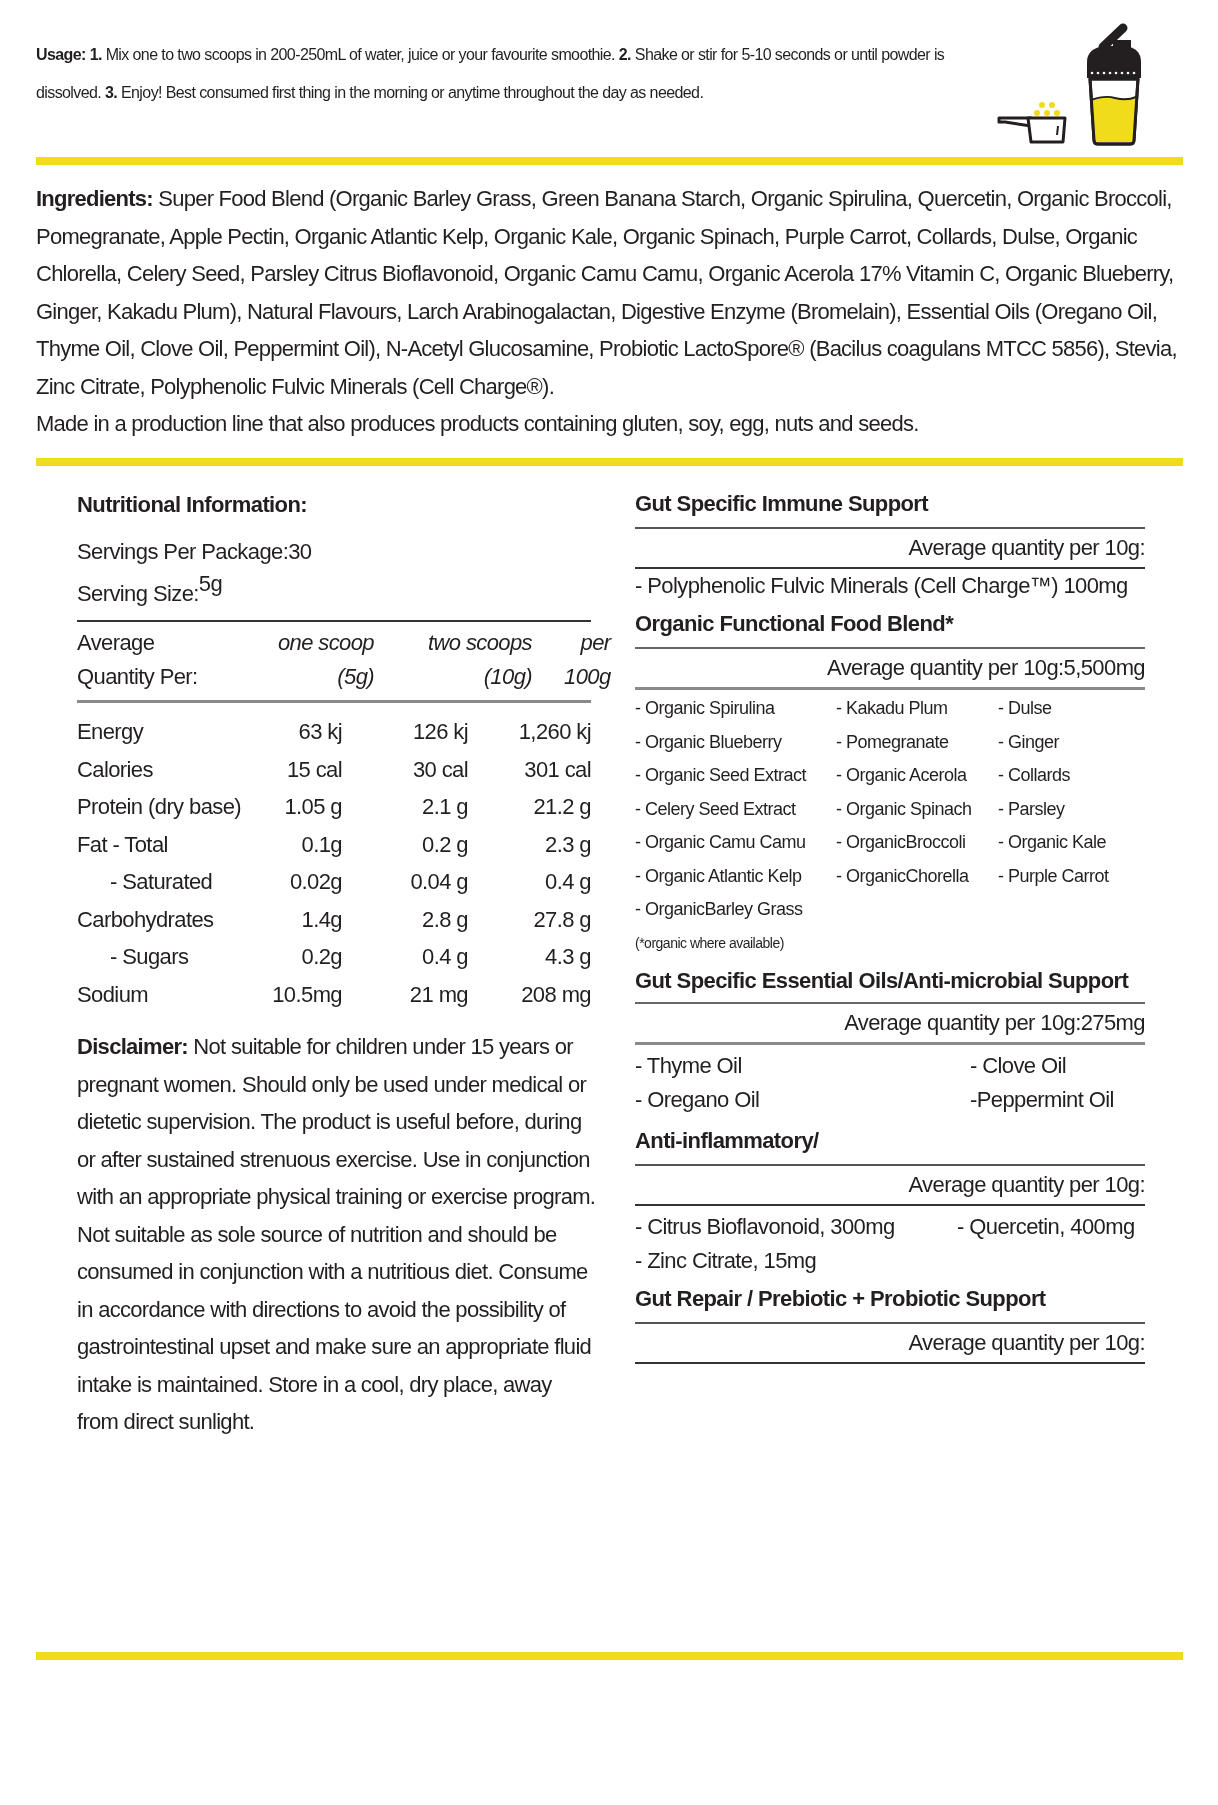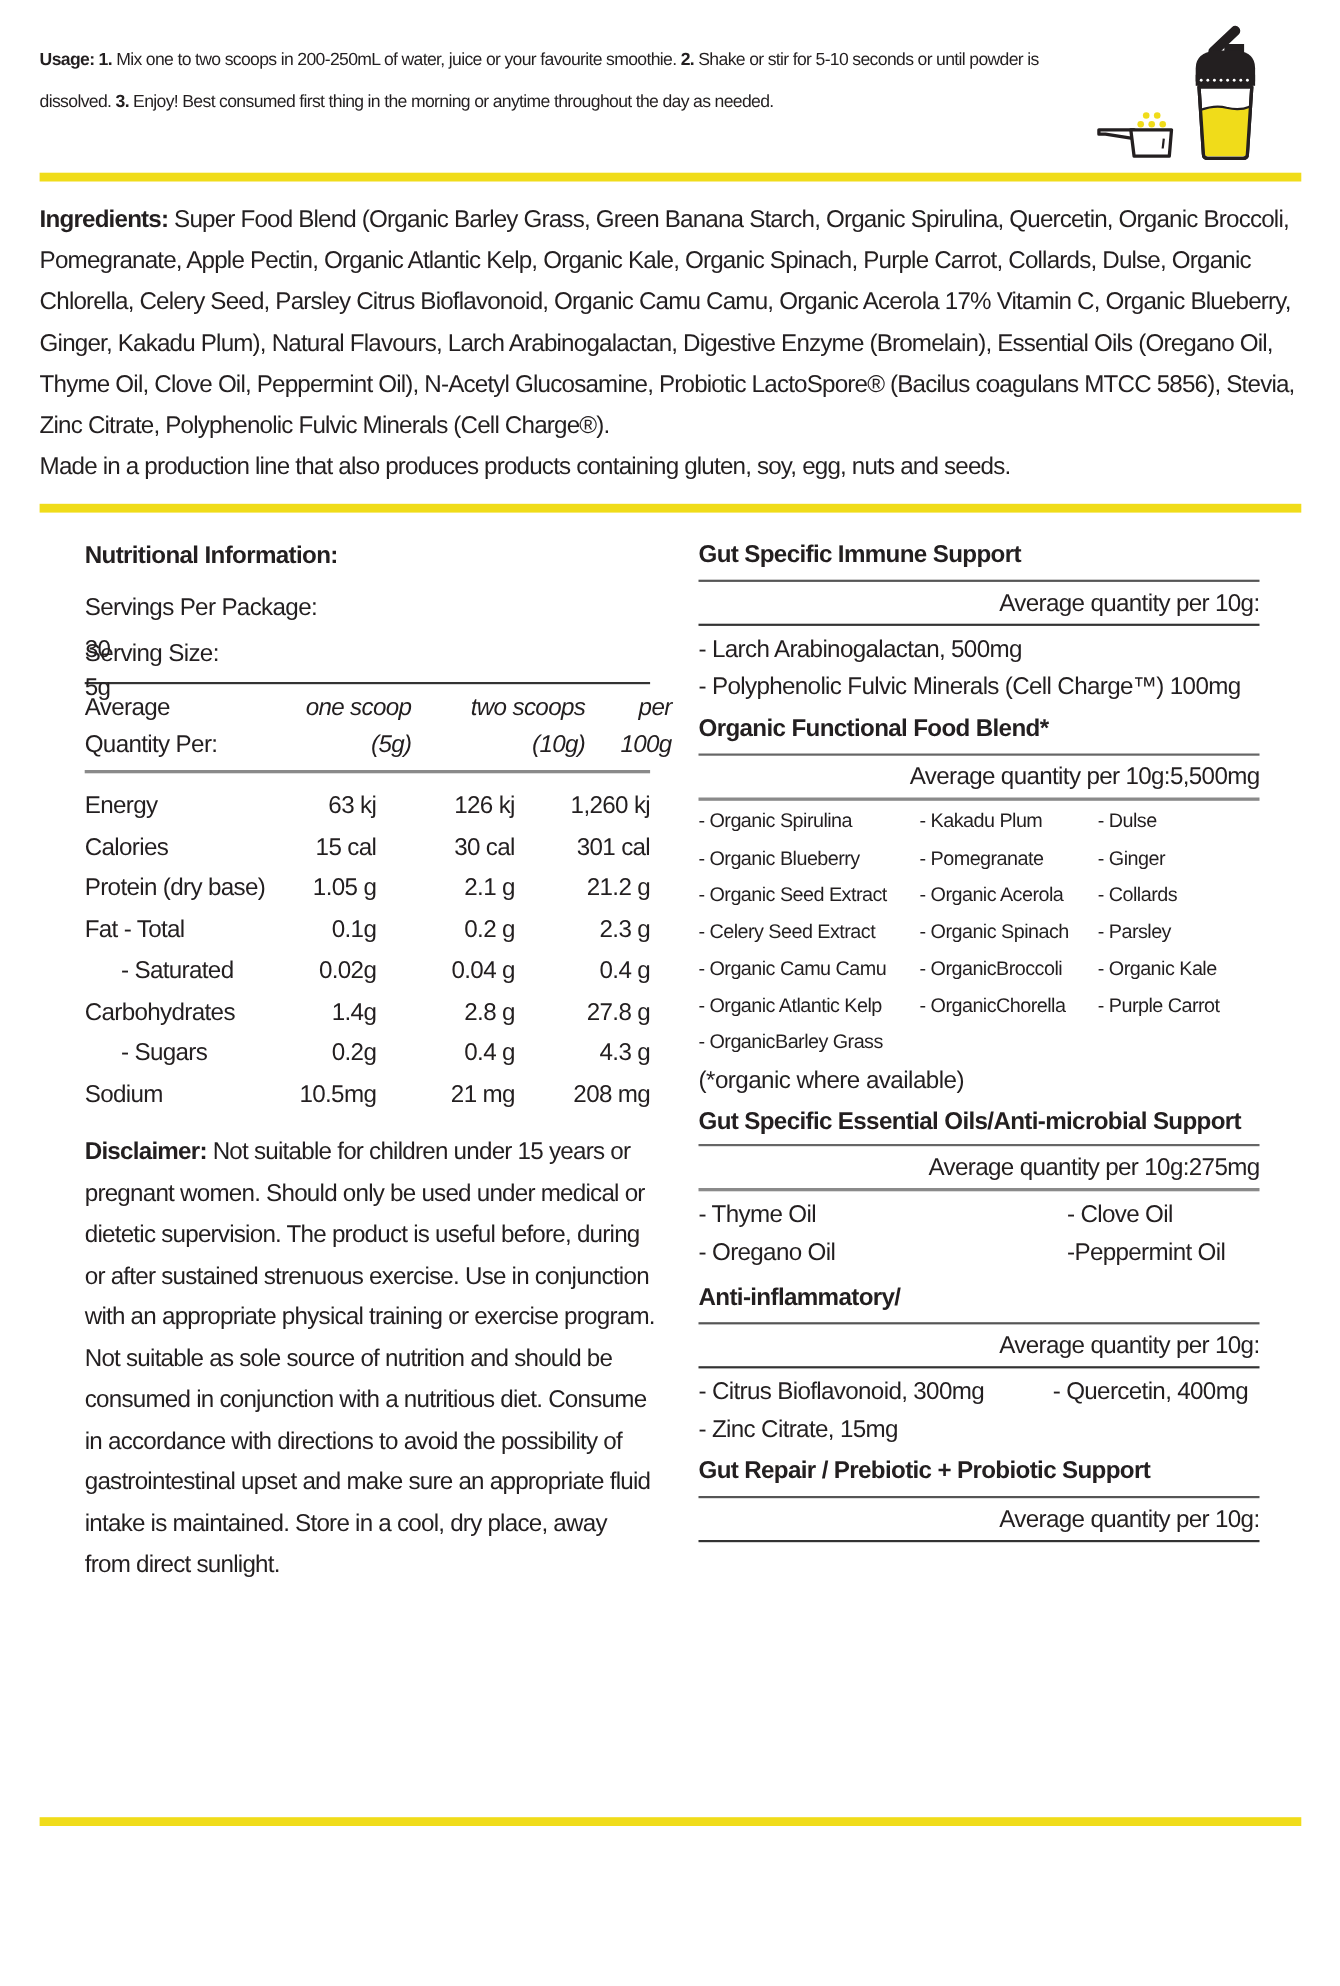--- a/index.html
+++ b/index.html
@@ -10,38 +10,38 @@
   b { font-weight:700; }
 
   
   #usage { left:36px; top:36px; width:940px; font-size:16px; line-height:37.5px; letter-spacing:-0.6px; }
   
   #ingredients { left:36px; top:180px; width:1150px; font-size:22px; line-height:37.5px; letter-spacing:-0.75px; }
 
   
   #nutri { left:77px; top:485px; width:514px; font-size:22px; letter-spacing:-0.6px; }
   #nutri .title { font-weight:700; height:40px; line-height:40px; }
-  .kv { display:flex; justify-content:flex-start; height:37.5px; line-height:37.5px;flex-direction:column; }
+  .kv { display:flex; justify-content:flex-start; height:37.5px; line-height:37.5px; }
   .rule { height:2px; background:#333; }
   .rule.gray { height:3px; background:#8a8a8a; }
   .hdr { display:grid; grid-template-columns: 150px 115px 126px 1fr; line-height:34px; padding:4px 0 6px 0;gap:32px; }
   .hdr .r { text-align:right;font-style:italic; }
   .nrow { display:grid; grid-template-columns: 150px 115px 126px 1fr; height:37.5px; line-height:37.5px; }
   .nrow .r { text-align:right; }
   .nrow .ind { padding-left:33px; }
   #disclaimer { left:77px; top:1028px; width:520px; font-size:22px; line-height:37.5px; letter-spacing:-0.7px; }
 
   
   #right { left:635px; top:485px; width:510px; font-size:22px; letter-spacing:-0.6px; }
   .sec-h { font-weight:700; line-height:38px; }
   .avg { display:flex; justify-content:flex-end; line-height:38px; }
   .item { line-height:34px; white-space:nowrap; }
   .blend-grid { display:grid; grid-template-columns: 201px 162px 1fr; font-size:18px; letter-spacing:-0.5px; }
   .blend-grid div { line-height:33.5px; white-space:nowrap; }
-  .note { font-size:22px; line-height:33px; letter-spacing:-0.5px; }
+  .note { font-size:14px; line-height:33px; letter-spacing:-0.5px; }
   .two-col { display:grid; grid-template-columns: 1fr 1fr; }
   .two-col div { line-height:34px; white-space:nowrap; }
 
   
   #icon-wrap { left:995px; top:22px; width:155px; height:125px; }
 </style>
 </head>
 <body>
 
 <div id="usage" class="abs">
@@ -185,21 +185,20 @@
 
 <div id="right" class="abs">
 
   <div class="sec-h">Gut Specific Immune Support</div>
   <div class="rule" style="margin-top:4px;background:#555"></div>
   <div class="avg">
       <span>Average quantity per 10g:</span>
       <span></span>
     </div>
   <div class="rule"></div>
-  <div class="item" style="margin-top:4px">- Larch Arabinogalactan, 500mg</div>
   <div class="item">- Polyphenolic Fulvic Minerals (Cell Charge™) 100mg</div>
 
   <div class="sec-h" style="margin-top:2px">Organic Functional Food Blend*</div>
   <div class="rule" style="margin-top:4px;background:#666"></div>
   <div class="avg">
       <span>Average quantity per 10g:</span>
       <span>5,500mg</span>
     </div>
   <div class="rule gray"></div>
   <div class="blend-grid" style="margin-top:2px">

